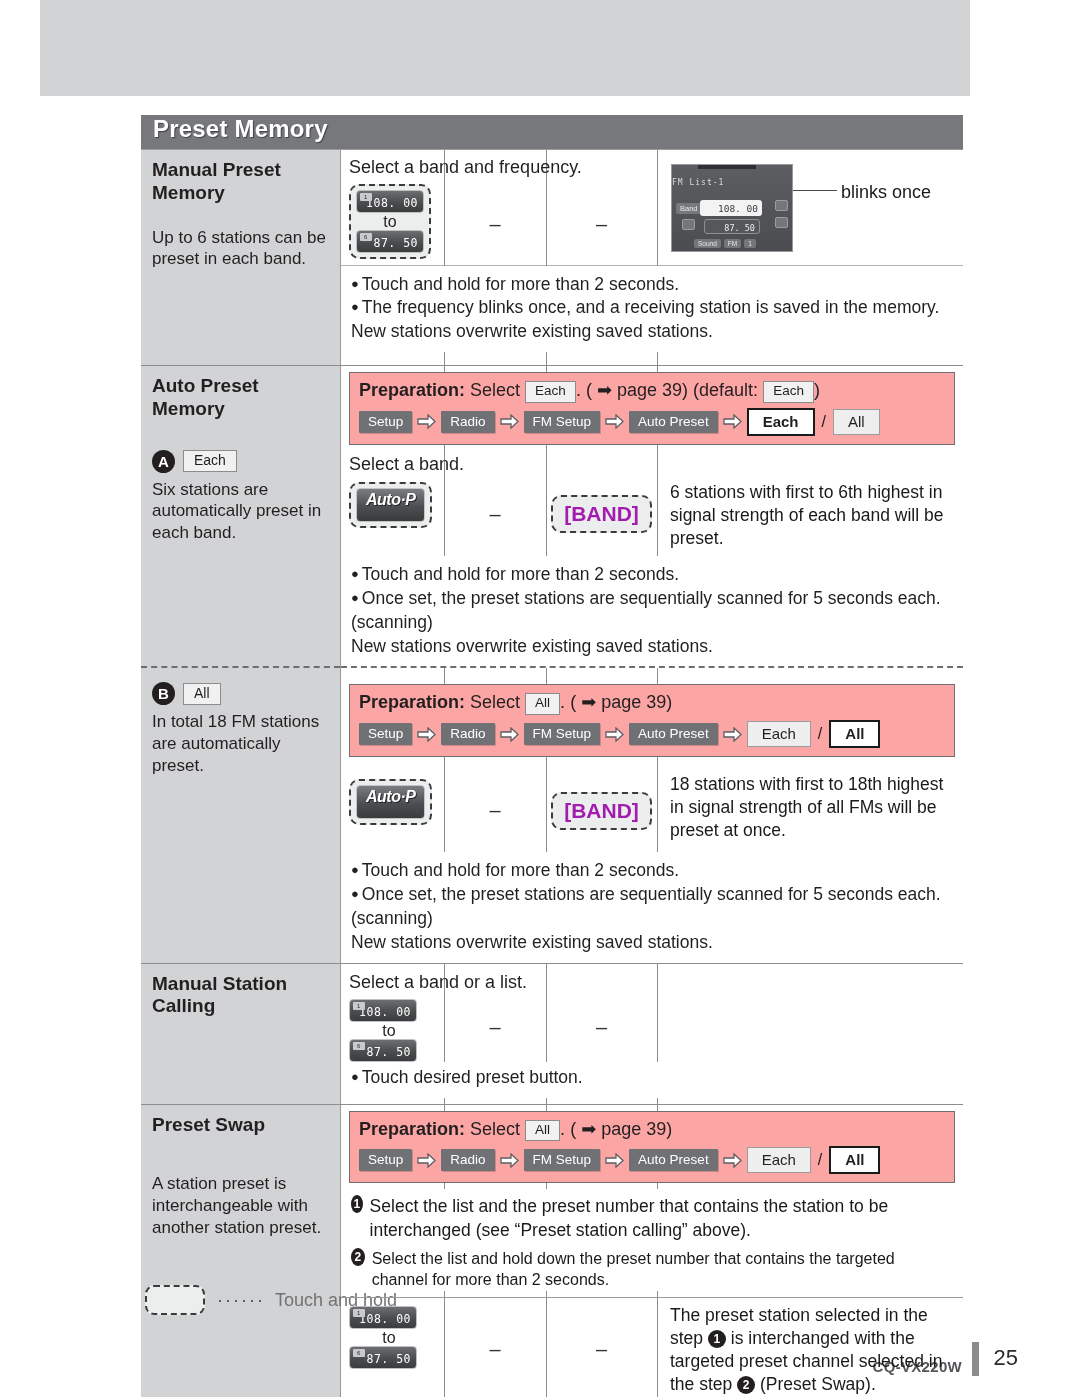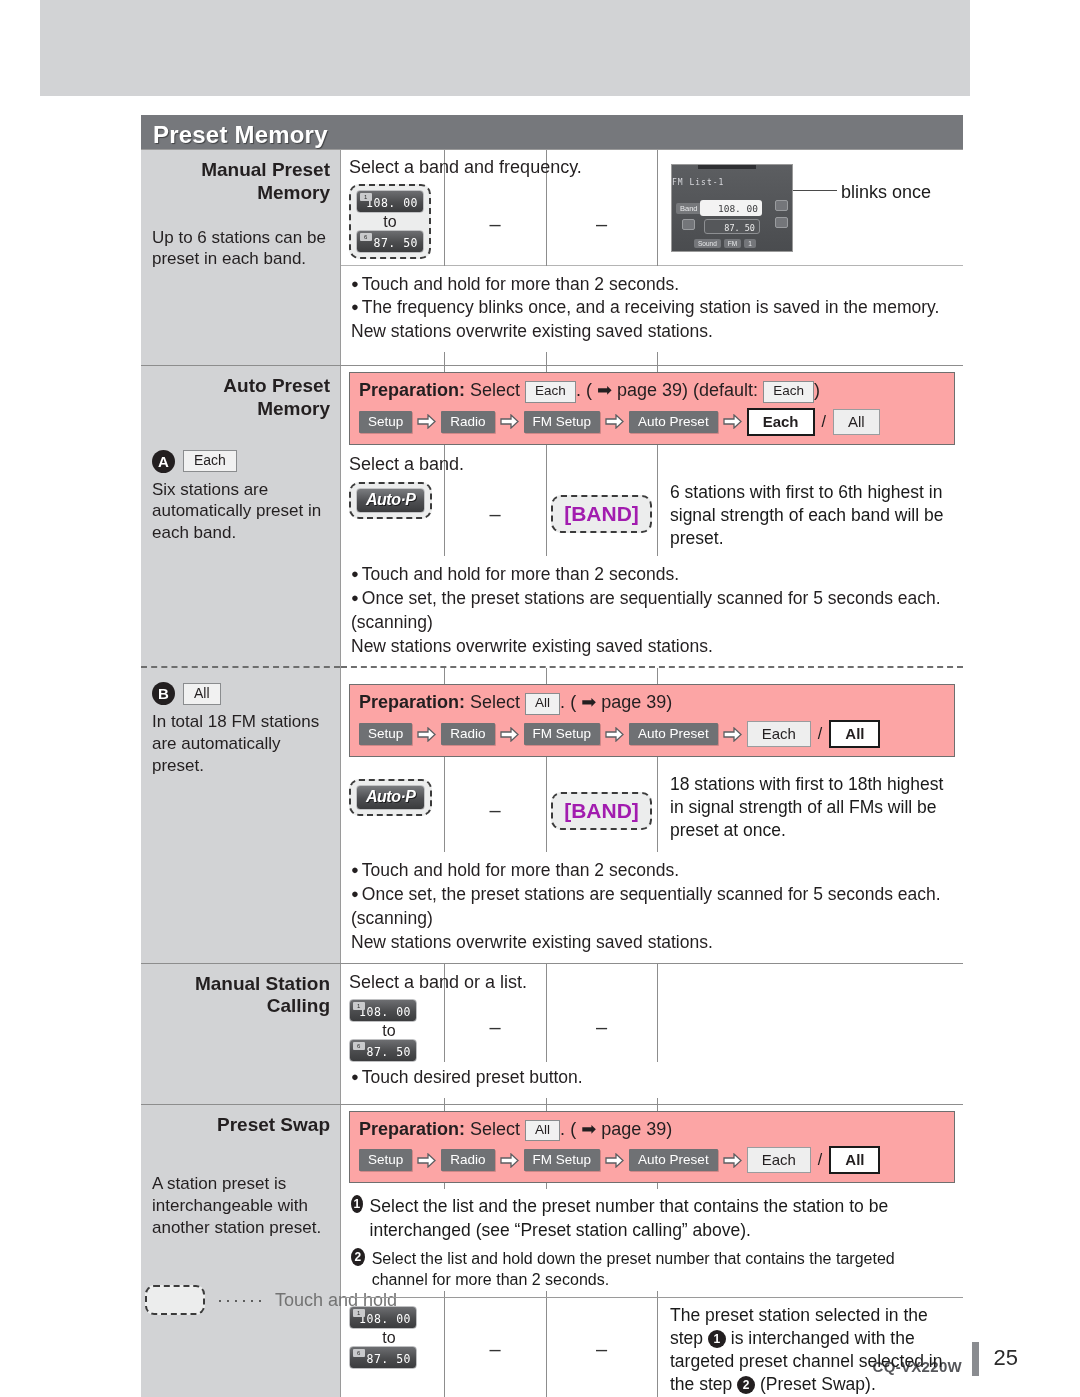--- a/index.html
+++ b/index.html
@@ -20,21 +20,21 @@
 
   
   .side-rail { position: absolute; left: 975px; top: 0; width: 105px; height: 1397px; }
 
   
   .content { position: absolute; left: 141px; top: 115px; width: 822px; }
 
   
   .title-bar {
     height: 34px; background: #76787c;
-    display: flex; align-items: flex-end;
+    display: flex; align-items: flex-start;
     padding-left: 12px;
   }
   .title-bar .t {
     color: #ffffff; font-size: 24px; font-weight: bold;
     letter-spacing: .2px;
     text-shadow: 1px 1px 1px rgba(0,0,0,.45);
   }
 
   
   .table { border-top: 1px solid #9a9a9a; }
@@ -59,21 +59,21 @@
   .vguides i {
     position: absolute; top: 0; bottom: 0; width: 1px; background: #8d8d8d;
   }
   .vg1 { left: 103px; }
   .vg2 { left: 205px; }
   .vg3 { left: 316px; }
 
   
   .lhead {
     font-size: 19px; font-weight: bold; color: #231f20;
-    line-height: 1.2; margin-bottom: 4px; text-align: right;
+    line-height: 1.2; margin-bottom: 4px;
   }
   .lbody { font-size: 17px; line-height: 1.28; color: #231f20; }
 
   
   .pad { padding: 7px 9px 8px 10px; }
   .lead { font-size: 18px; line-height: 1.25; color: #231f20; }
   .bullets { font-size: 17.5px; line-height: 1.36; color: #231f20; }
   .bullets .bl { display: block; }
   .bullets .dot { font-size: 13px; vertical-align: 2px; margin-right: 3px; }
   .note { font-size: 17.5px; line-height: 1.36; }
@@ -99,21 +99,21 @@
     font-size: 6px; color: #2a2a2a; line-height: 8px; text-align: center;
     font-family: "Liberation Sans", sans-serif;
   }
   .to-lbl { font-size: 16px; line-height: 17px; color: #231f20; }
 
   .autop-key {
     display: inline-block;
     background: linear-gradient(#7b7d80, #4d4e51 55%, #3a3b3d);
     border: 1px solid #c3c4c6; border-radius: 4px;
     color: #fff; font-size: 16px; font-weight: bold; font-style: italic;
-    padding: 2px 9px 3px; letter-spacing: -.5px;
+    padding: 2px 9px 12px; letter-spacing: -.5px;
     text-shadow: 1px 1px 0 rgba(0,0,0,.6);
   }
   .band-key {
     display: inline-block; font-size: 21px; font-weight: bold;
     color: #a21caf; padding: 1px 6px;
   }
 
   
   .letter {
     display: inline-block; width: 23px; height: 23px; border-radius: 50%;

